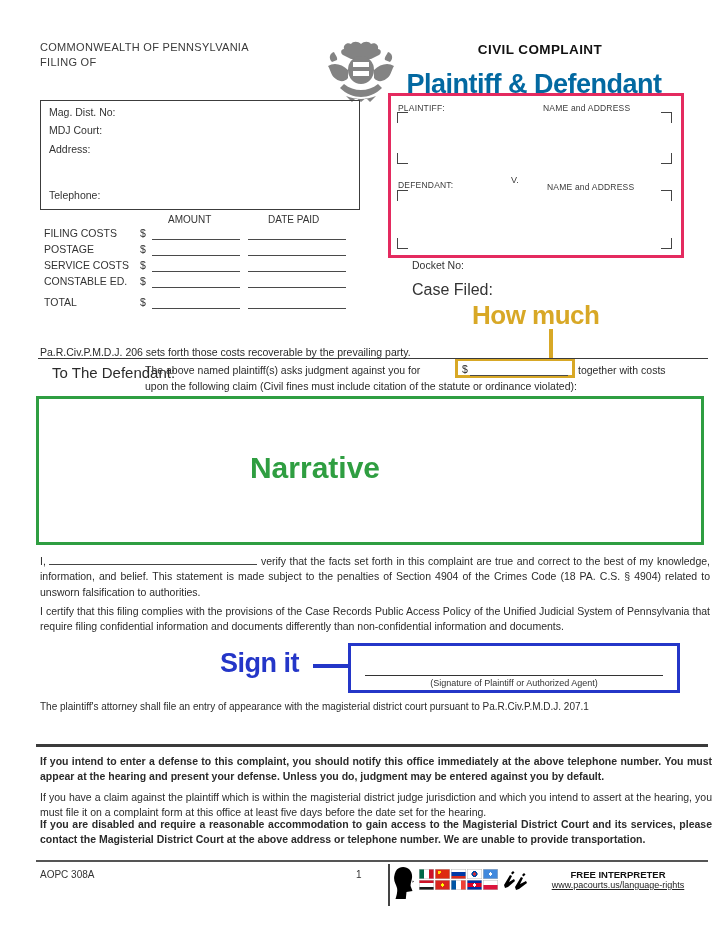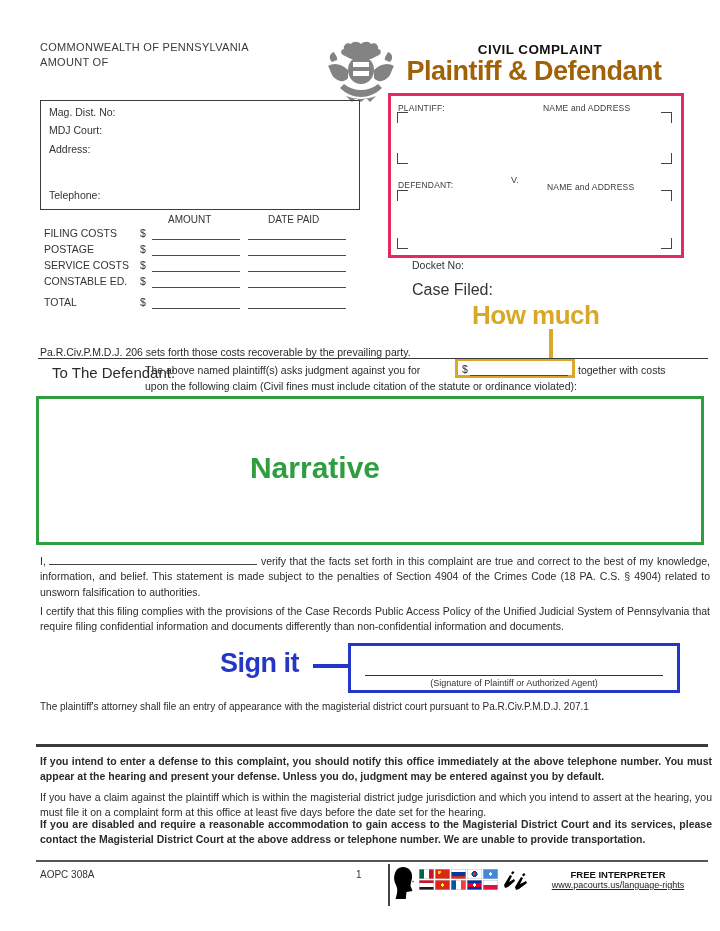--- a/index.html
+++ b/index.html
@@ -7,21 +7,21 @@
   body { font-family:"Liberation Sans", sans-serif; color:#2e2e2e; }
   .page { position:relative; width:720px; height:931px; background:#fff; overflow:hidden; }
   .abs { position:absolute; }
   .fs85 { font-size:8.5px; letter-spacing:.2px; }
   .para { font-size:10.5px; line-height:15.3px; text-align:justify; color:#2b2b2b; }
 
   
   .commonwealth { left:40px; top:41px; font-size:11px; letter-spacing:.3px; color:#3a3a3a; }
   .countyof     { left:40px; top:56px; font-size:11px; letter-spacing:.3px; color:#3a3a3a; }
   .civil-title  { left:400px; top:42px; width:280px; text-align:center; font-size:13.5px; font-weight:bold; letter-spacing:.4px; color:#111; }
-  .anno-pd      { left:383px; top:56px; width:302px; text-align:center; font-size:27px; font-weight:bold; color:#a16207; letter-spacing:-0.5px; }
+  .anno-pd      { left:383px; top:69px; width:302px; text-align:center; font-size:27px; font-weight:bold; color:#0369a1; letter-spacing:-0.5px; }
   .crest        { left:320px; top:40px; }
 
   
   .court-box { left:40px; top:100px; width:320px; height:110px; border:1.5px solid #3c3c3c; }
   .court-box .lbl { position:absolute; left:8px; font-size:10.5px; color:#333; }
 
   
   .party-box { left:388px; top:93px; width:296px; height:165px; border:3px solid #E42A5F; background:#fff; }
   .party-box .in { position:absolute; color:#3a3a3a; }
   .crn { position:absolute; width:11px; height:11px; }
@@ -99,21 +99,21 @@
   .interp-block { left:528px; top:869px; width:180px; text-align:center; }
   .interp-title { font-size:9.5px; font-weight:bold; color:#111; }
   .interp-url { font-size:9px; color:#222; text-decoration:underline; }
 </style>
 </head>
 <body>
 
 <div class="page">
 
   <div class="abs commonwealth">COMMONWEALTH OF PENNSYLVANIA</div>
-  <div class="abs countyof">AMOUNT OF</div>
+  <div class="abs countyof">FILING OF</div>
 
   <div class="abs crest">
     <svg width="82" height="66" viewBox="0 0 82 66">
       <g fill="#838383">
         <path d="M41 4 c-3 -3 -8 -3 -10 0 c-4 -2 -8 1 -7 5 c-3 0 -4 4 -1 6 l8 4 h20 l8 -4 c3 -2 2 -6 -1 -6 c1 -4 -3 -7 -7 -5 c-2 -3 -7 -3 -10 0 z"></path>
         <ellipse cx="41" cy="30" rx="13" ry="14"></ellipse>
         <path d="M28 30 c-6 -6 -14 -8 -20 -4 c3 5 3 10 8 13 c4 3 9 3 12 -1 z"></path>
         <path d="M54 30 c6 -6 14 -8 20 -4 c-3 5 -3 10 -8 13 c-4 3 -9 3 -12 -1 z"></path>
         <path d="M12 22 c-4 -4 -2 -9 2 -10 c1 3 4 5 3 8 z"></path>
         <path d="M70 22 c4 -4 2 -9 -2 -10 c-1 3 -4 5 -3 8 z"></path>

